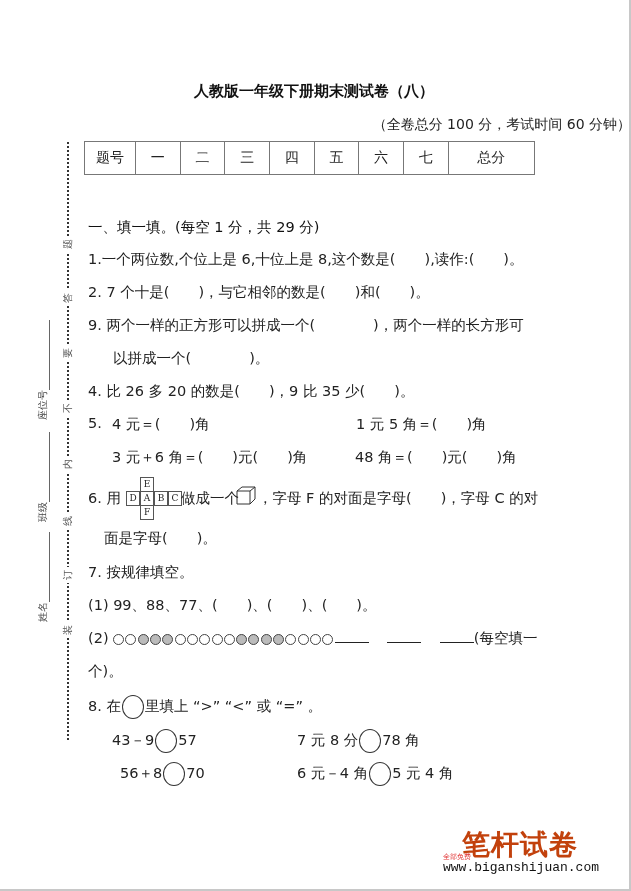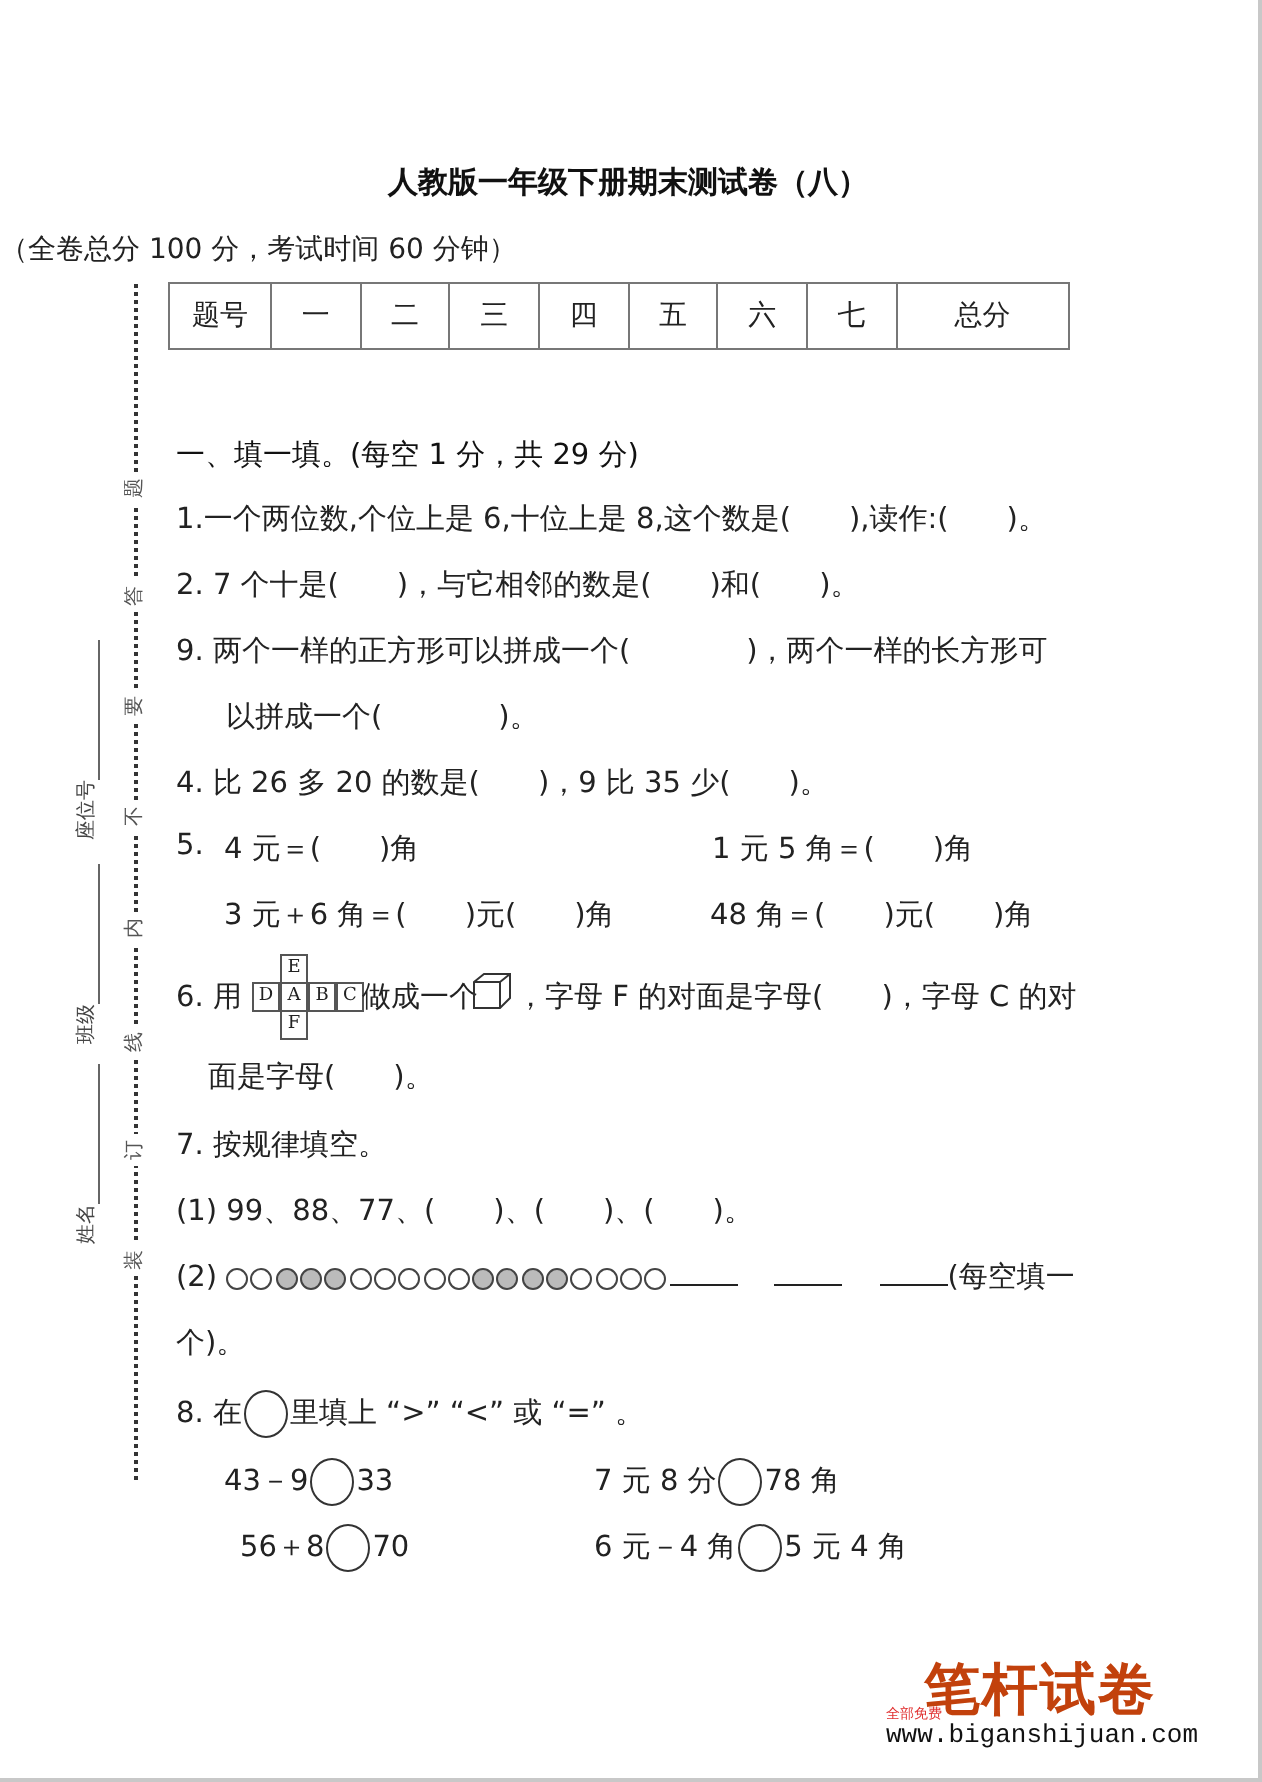--- a/index.html
+++ b/index.html
@@ -8,21 +8,21 @@
     background: #ffffff;
     font-family: "DejaVu Sans", "Liberation Sans", sans-serif;
     color: #222;
   }
   .page-frame {
     position: absolute; left: 0; top: 0; width: 629px; height: 889px;
     border-right: 2px solid #c8c8c8; border-bottom: 2px solid #c8c8c8;
   }
   .abs { position: absolute; white-space: nowrap; }
   .title { left: 0; width: 628px; top: 82px; text-align: center; font-size: 15px; font-weight: bold; color: #111; }
-  .subtitle { left: 0; width: 631px; top: 116px; text-align: left; font-size: 14px; color: #222; }
+  .subtitle { left: 0; width: 631px; top: 116px; text-align: right; font-size: 14px; color: #222; }
 
   
   table.score {
     position: absolute; left: 84px; top: 141px; border-collapse: collapse;
     width: 451px; font-size: 14px;
   }
   table.score td {
     border: 1px solid #777; height: 32px; text-align: center; padding: 0; color: #222;
   }
   table.score td:first-child { width: 50px; }
@@ -141,21 +141,21 @@
   <span id="dot-seq"><span class="seq-dot"></span><span class="seq-dot"></span><span class="seq-dot filled"></span><span class="seq-dot filled"></span><span class="seq-dot filled"></span><span class="seq-dot"></span><span class="seq-dot"></span><span class="seq-dot"></span><span class="seq-dot"></span><span class="seq-dot"></span><span class="seq-dot filled"></span><span class="seq-dot filled"></span><span class="seq-dot filled"></span><span class="seq-dot filled"></span><span class="seq-dot"></span><span class="seq-dot"></span><span class="seq-dot"></span><span class="seq-dot"></span></span><span class="blank-line"></span>
   <span style="display:inline-block;width:14px"></span><span class="blank-line"></span>
   <span style="display:inline-block;width:14px"></span><span class="blank-line"></span><span>(每空填一</span>
 </div>
 <div class="abs line" style="left:88px;top:662px">个)。</div>
 
 <div class="abs line" style="left:88px;top:695px">
   <span>8. 在</span><span class="circle-blank"></span><span>里填上 “&gt;” “&lt;” 或 “=” 。</span>
 </div>
 <div class="abs line" style="left:112px;top:729px">
-  <span>43－9</span><span class="circle-blank"></span><span>33</span>
+  <span>43－9</span><span class="circle-blank"></span><span>57</span>
 </div>
 <div class="abs line" style="left:297px;top:729px">
   <span>7 元 8 分</span><span class="circle-blank"></span><span>78 角</span>
 </div>
 <div class="abs line" style="left:120px;top:762px">
   <span>56＋8</span><span class="circle-blank"></span><span>70</span>
 </div>
 <div class="abs line" style="left:297px;top:762px">
   <span>6 元－4 角</span><span class="circle-blank"></span><span>5 元 4 角</span>
 </div>

